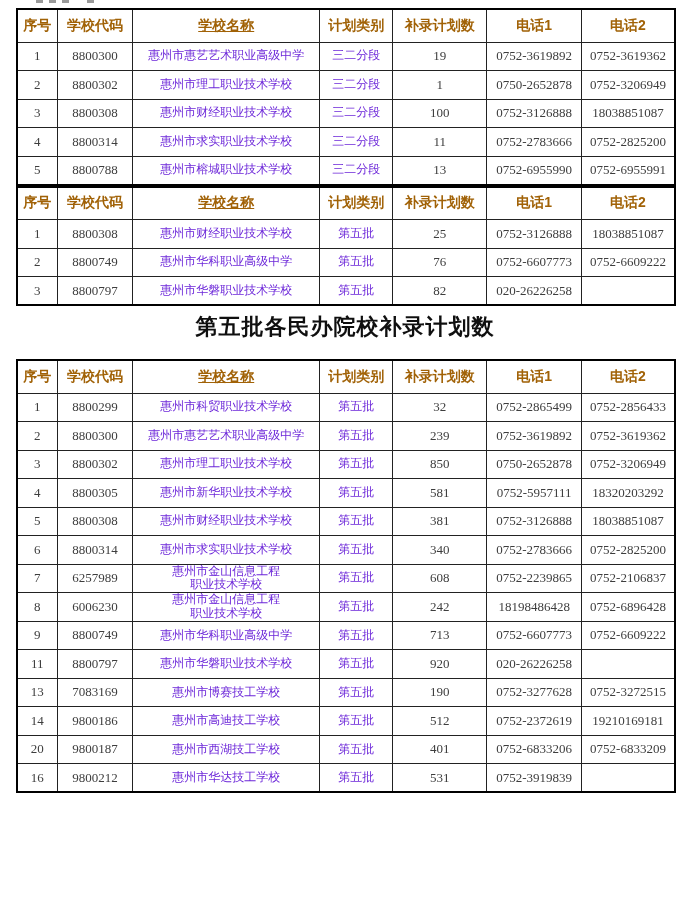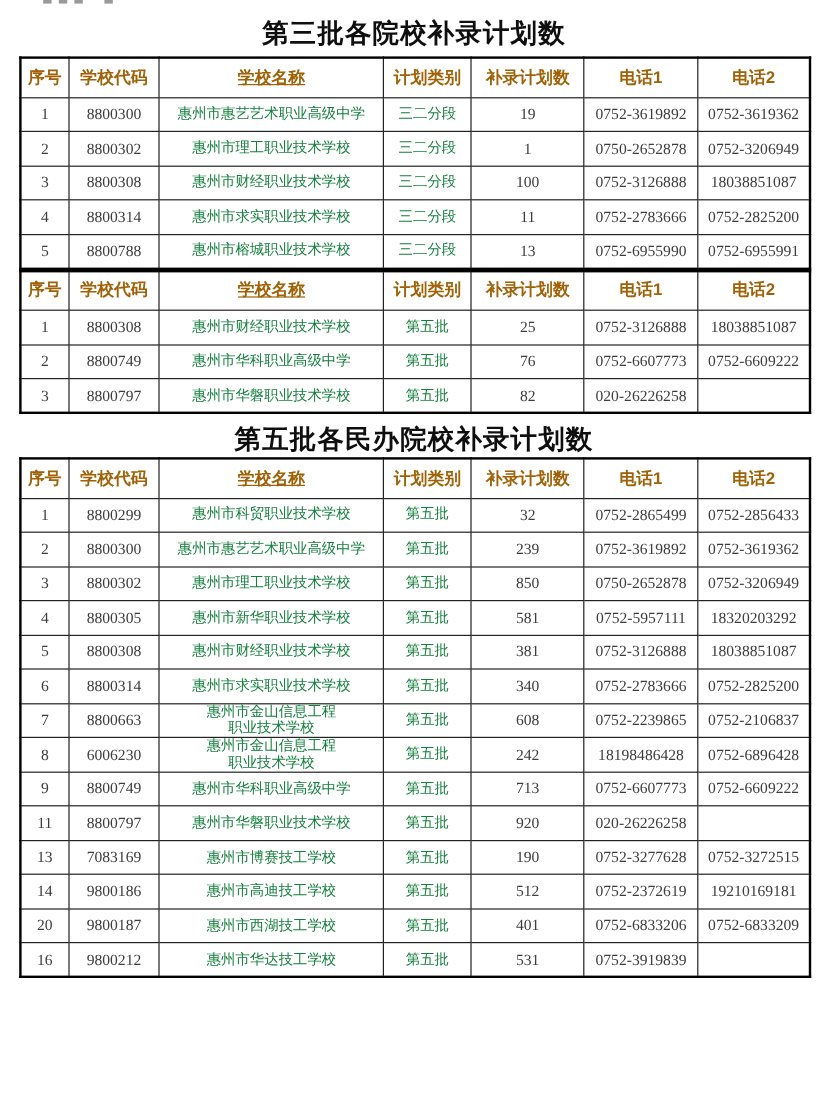--- a/index.html
+++ b/index.html
@@ -26,21 +26,21 @@
   .doc-title {
     text-align: center;
     font-size: 22px;
     font-weight: bold;
     color: #0f0f0f;
     line-height: 26px;
     letter-spacing: 1px;
   }
   .t1-title { margin: 7px 0 6px 0; }
   .t2-title { margin: 9px 0 5px 0; }
-  .t3-title { margin: 8px 0 2px 0; }
+  .t3-title { margin: 8px 0 19px 0; }
 
   table.grid {
     border-collapse: collapse;
     table-layout: fixed;
     width: 660px;
     margin-left: 16px;
     border: 2px solid #000000;
     background: #ffffff;
   }
   table.grid th, table.grid td {
@@ -69,36 +69,35 @@
   
   td.c0, td.c1, td.c4, td.c5, td.c6 {
     font-family: "Liberation Serif", "DejaVu Serif", serif;
     font-size: 13px;
     color: #3d3d3d;
   }
   
   td.c2, td.c3 {
     font-family: "Liberation Serif", "DejaVu Serif", serif;
     font-size: 12px;
-    color: #15803d;
+    color: #6d28d9;
     white-space: pre-line;
     line-height: 1.15;
   }
 </style>
 </head>
 <body>
 
 <div class="page">
 
   <div class="top-clip">
     <span></span><span></span><span></span><span></span>
   </div>
 
   <section>
-    <h2 class="doc-title t1-title">第三批各院校补录计划数</h2>
     <table class="grid">
         <thead>
           <tr>
             <th class="c0">序号</th>
             <th class="c1">学校代码</th>
             <th class="c2">学校名称</th>
             <th class="c3">计划类别</th>
             <th class="c4">补录计划数</th>
             <th class="c5">电话1</th>
             <th class="c6">电话2</th>
@@ -263,21 +262,21 @@
             <td class="c0">6</td>
             <td class="c1">8800314</td>
             <td class="c2">惠州市求实职业技术学校</td>
             <td class="c3">第五批</td>
             <td class="c4">340</td>
             <td class="c5">0752-2783666</td>
             <td class="c6">0752-2825200</td>
           </tr>
           <tr>
             <td class="c0">7</td>
-            <td class="c1">8800663</td>
+            <td class="c1">6257989</td>
             <td class="c2">惠州市金山信息工程
 职业技术学校</td>
             <td class="c3">第五批</td>
             <td class="c4">608</td>
             <td class="c5">0752-2239865</td>
             <td class="c6">0752-2106837</td>
           </tr>
           <tr>
             <td class="c0">8</td>
             <td class="c1">6006230</td>

